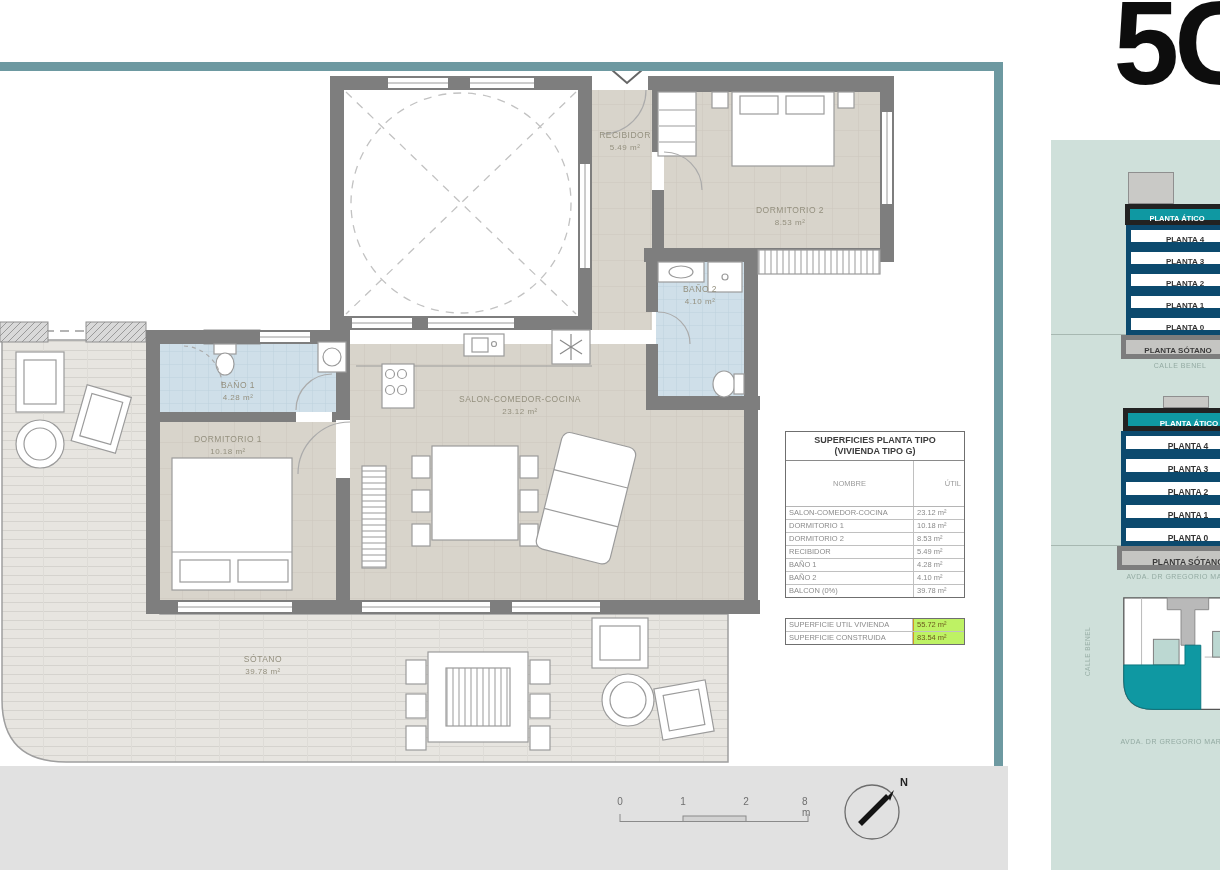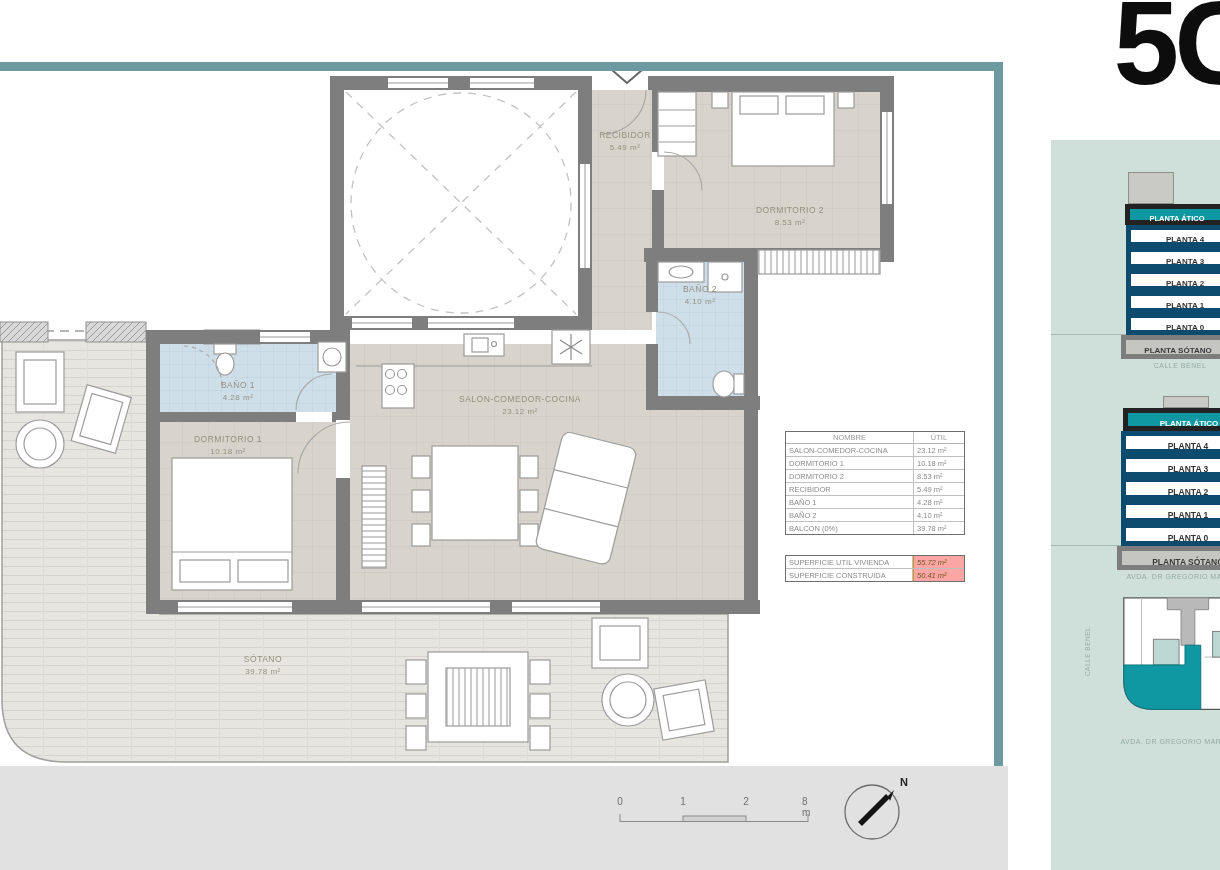--- a/index.html
+++ b/index.html
@@ -13,29 +13,29 @@
               letter-spacing:.5px;line-height:1.5;white-space:nowrap;}
   .room-label .rname{display:block;}
   .room-label .rarea{display:block;font-size:8px;}
 
   
   .surf-table{position:absolute;left:785px;top:431px;width:180px;font-size:7.5px;color:#8b8b8b;}
   .st-box{border:1px solid #6f6f6f;background:#fff;}
   .st-title{text-align:center;font-weight:bold;color:#3c3c3c;font-size:9px;line-height:1.25;
             padding:3px 0 2px;border-bottom:1px solid #8a8a8a;}
   .st-head{display:flex;border-bottom:1px solid #b5b5b5;color:#9a9a9a;}
-  .st-head span{padding:1px 3px;}
+  .st-head span{padding:18px 3px;}
   .st-row{display:flex;border-bottom:1px solid #c0c0c0;}
   .st-row:last-child{border-bottom:none;align-items:flex-end;}
   .st-name{flex:1 1 auto;padding:1.5px 3px;border-right:1px solid #c0c0c0;white-space:nowrap;overflow:hidden;}
   .st-val{width:44px;text-align:left;padding:1.5px 3px;}
   .st-head .st-name{border-right:1px solid #c0c0c0;text-align:center;}
-  .st-head .st-val{text-align:center;}
+  .st-head .st-val{text-align:right;}
   .st-sum{margin-top:20px;}
-  .st-sum .st-val.hl{background:#fca5a5;border-left:1px solid #d0971f;color:#6d5a1e;font-style:italic;}
+  .st-sum .st-val.hl{background:#bef264;border-left:1px solid #d0971f;color:#6d5a1e;}
 
   
   .footer{position:absolute;left:0;top:766px;width:1008px;height:104px;background:#e1e1e1;}
   .sheet-title{position:absolute;left:98px;top:30px;font-size:40px;font-weight:bold;color:#171717;letter-spacing:.5px;}
   .scalebar{position:absolute;left:618px;top:30px;width:196px;height:36px;color:#6f6f6f;font-size:10px;}
   .scalebar .tick{position:absolute;top:0;transform:translateX(-50%);}
   .scalebar .tick.last{transform:translateX(-20%);}
   .compass{position:absolute;left:838px;top:8px;width:72px;height:72px;}
   .compass .nlabel{position:absolute;right:2px;top:2px;font-size:11px;color:#222;font-weight:bold;}
 
@@ -311,20 +311,24 @@
     <span class="rname">DORMITORIO 1</span>
     <span class="rarea">10.18 m²</span>
   </div>
   <div class="room-label" style="left:218px;top:653px;width:90px;">
     <span class="rname">SÓTANO</span>
     <span class="rarea">39.78 m²</span>
   </div>
 
   <div class="surf-table">
     <div class="st-box">
+      <div class="st-title">
+        <div>SUPERFICIES PLANTA TIPO</div>
+        <div>(VIVIENDA TIPO G)</div>
+      </div>
       <div class="st-head">
         <span class="st-name">NOMBRE</span>
         <span class="st-val">ÚTIL</span>
       </div>
       <div class="st-row">
         <span class="st-name">SALON-COMEDOR-COCINA</span>
         <span class="st-val">23.12 m²</span>
       </div>
       <div class="st-row">
         <span class="st-name">DORMITORIO 1</span>
@@ -351,21 +355,21 @@
         <span class="st-val">39.78 m²</span>
       </div>
     </div>
     <div class="st-box st-sum">
       <div class="st-row">
         <span class="st-name">SUPERFICIE UTIL VIVIENDA</span>
         <span class="st-val hl">55.72 m²</span>
       </div>
       <div class="st-row">
         <span class="st-name">SUPERFICIE CONSTRUIDA</span>
-        <span class="st-val hl">50.41 m²</span>
+        <span class="st-val hl">83.54 m²</span>
       </div>
     </div>
   </div>
 
   <div class="footer">
 
     <div class="scalebar">
       <span class="tick" style="left:2px;">0</span>
       <span class="tick" style="left:65px;">1</span>
       <span class="tick" style="left:128px;">2</span>

